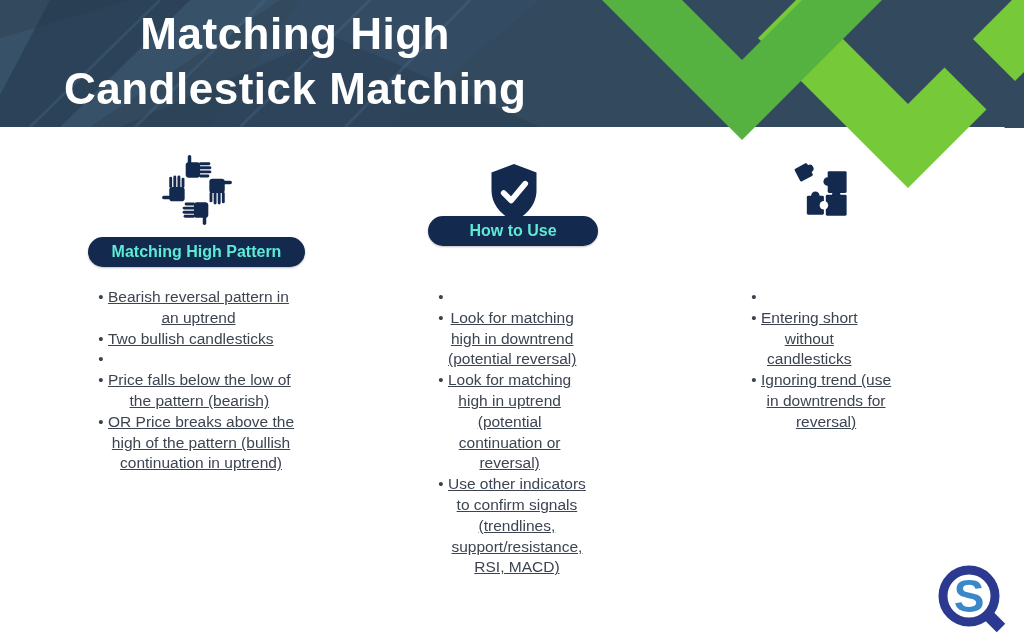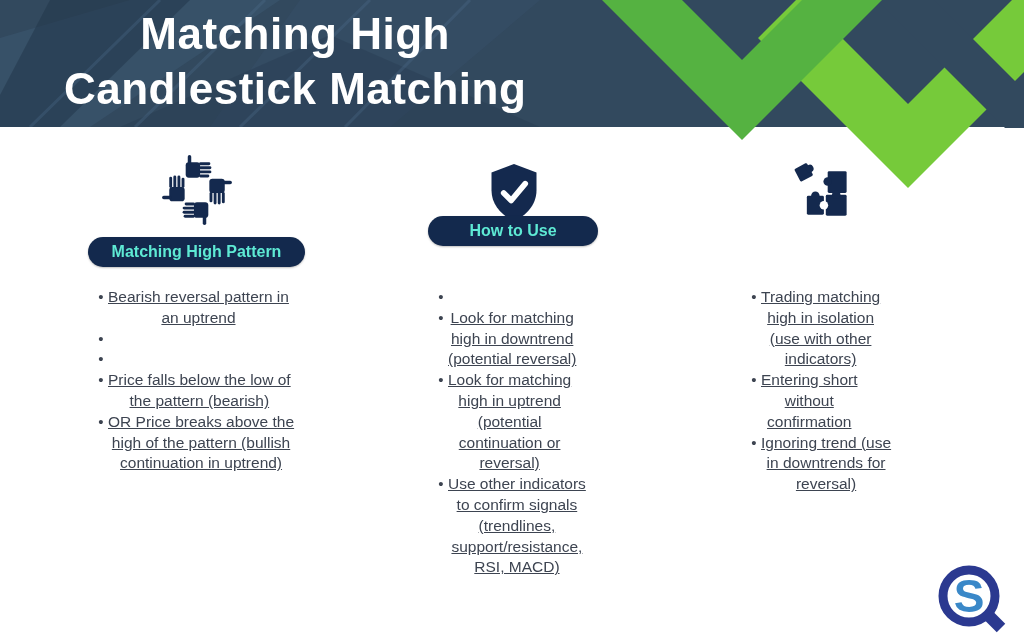--- a/index.html
+++ b/index.html
@@ -93,20 +93,21 @@
     <span>Matching High Pattern</span>
   </div>
   <ul class="blist" style="left:94px;top:287px;width:230px;">
     <li>
         <span class="dot">•</span>
         <span class="li-text">Bearish reversal pattern in
 an uptrend</span>
       </li>
     <li>
         <span class="dot">•</span>
+        <span class="li-text">Two bullish candlesticks</span>
       </li>
     <li>
         <span class="dot">•</span>
       </li>
     <li>
         <span class="dot">•</span>
         <span class="li-text">Price falls below the low of
 the pattern (bearish)</span>
       </li>
     <li>
@@ -161,30 +162,26 @@
     <circle cx="44" cy="27" r="4.5"></circle>
     <rect x="42" y="41" width="22" height="22" rx="1.5"></rect>
     <circle cx="53" cy="41" r="4.5"></circle>
     <rect x="22" y="42" width="18" height="20" rx="1.5"></rect>
     <circle cx="31" cy="42" r="4.5"></circle>
     <circle cx="40" cy="52" r="4.5" fill="#ffffff"></circle>
   </svg>
   <ul class="blist" style="left:747px;top:287px;width:180px;">
     <li>
         <span class="dot">•</span>
-        <span class="li-text">Trading matching
-high in isolation
-(use with other
-indicators)</span>
       </li>
     <li>
         <span class="dot">•</span>
         <span class="li-text">Entering short
 without
-confirmation</span>
+candlesticks</span>
       </li>
     <li>
         <span class="dot">•</span>
         <span class="li-text">Ignoring trend (use
 in downtrends for
 reversal)</span>
       </li>
   </ul>
 
   <svg class="logo" viewBox="0 0 82 80">

